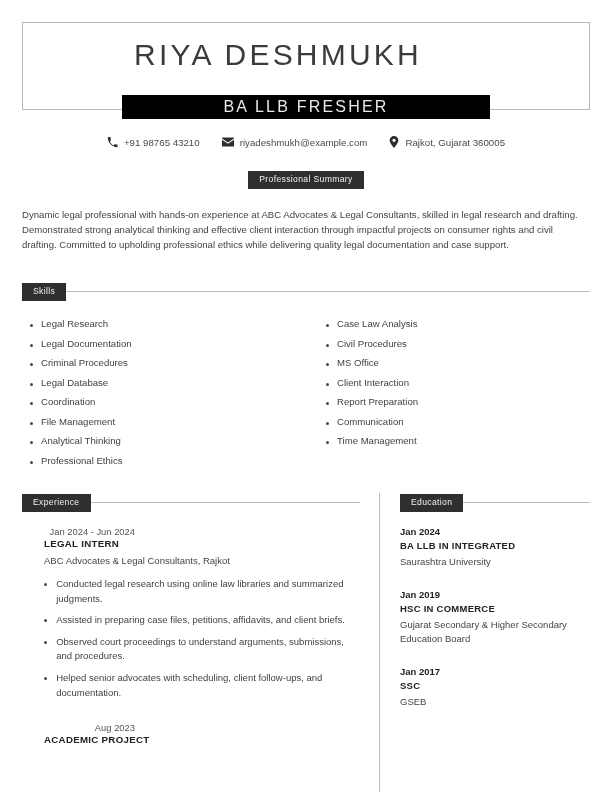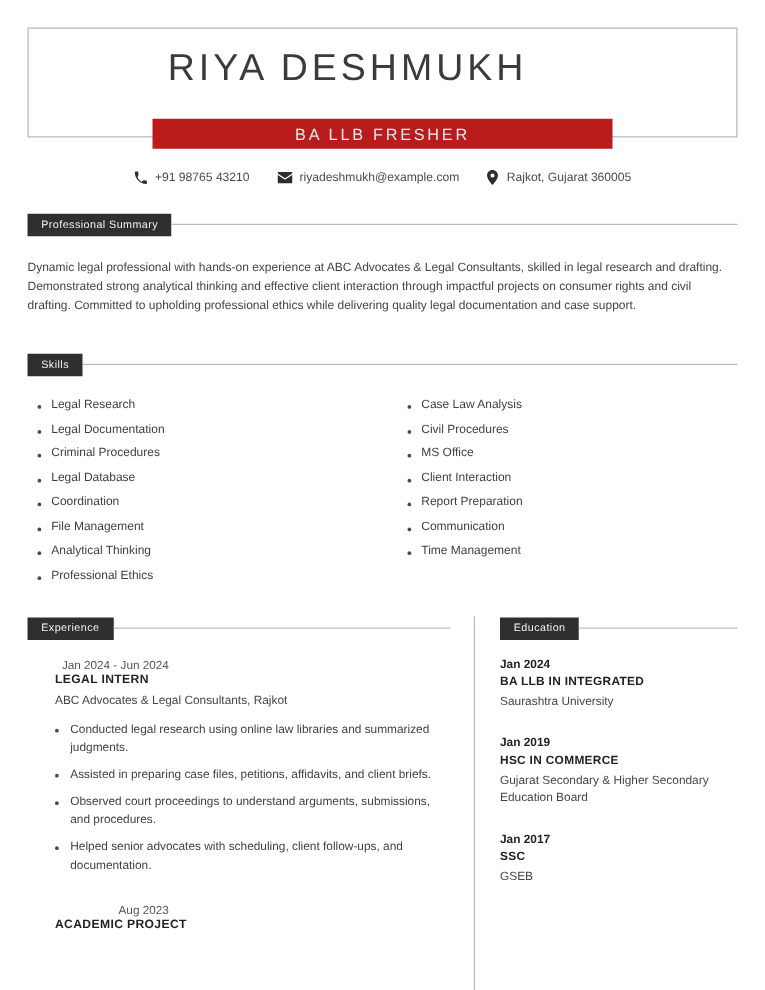--- a/index.html
+++ b/index.html
@@ -27,23 +27,23 @@
     font-size:30px;
     font-weight:300;
     letter-spacing:3.2px;
     color:#3b3b3b;
     font-family:"Liberation Sans", sans-serif;
   }
   #role-badge {
     position:absolute;
     left:122px; top:95px;
     width:368px; height:24px;
-    background:#b91c1c;
+    background:#000000;
     color:#e9e9e9;
-    font-size:13px;
+    font-size:16px;
     letter-spacing:2.2px;
     display:flex;
     align-items:center;
     justify-content:center;
     font-weight:400;
   }
 
   
   #contact-row {
     position:absolute;
@@ -220,21 +220,21 @@
   <div class="contact-item">
     <span>
       <svg width="10" height="12" viewBox="0 0 16 22">
           <path d="M8 0C3.6 0 0 3.6 0 8c0 6 8 14 8 14s8-8 8-14c0-4.4-3.6-8-8-8zm0 11a3 3 0 1 1 0-6 3 3 0 0 1 0 6z"></path>
         </svg>
     </span>
     <span>Rajkot, Gujarat 360005</span>
   </div>
 </div>
 
-<div class="section-head" style="left:22px; top:171px; width:568px;">
+<div class="section-head" style="left:22px; top:171px; width:568px;flex-direction:column;">
   <span class="section-tag">Professional Summary</span>
   <span class="section-rule"></span>
 </div>
 <div id="summary-text">Dynamic legal professional with hands-on experience at ABC Advocates &amp; Legal Consultants, skilled in legal research and drafting. Demonstrated strong analytical thinking and effective client interaction through impactful projects on consumer rights and civil drafting. Committed to upholding professional ethics while delivering quality legal documentation and case support.</div>
 
 <div class="section-head" style="left:22px; top:283px; width:568px;">
   <span class="section-tag">Skills</span>
   <span class="section-rule"></span>
 </div>
 <div id="skills-grid">

